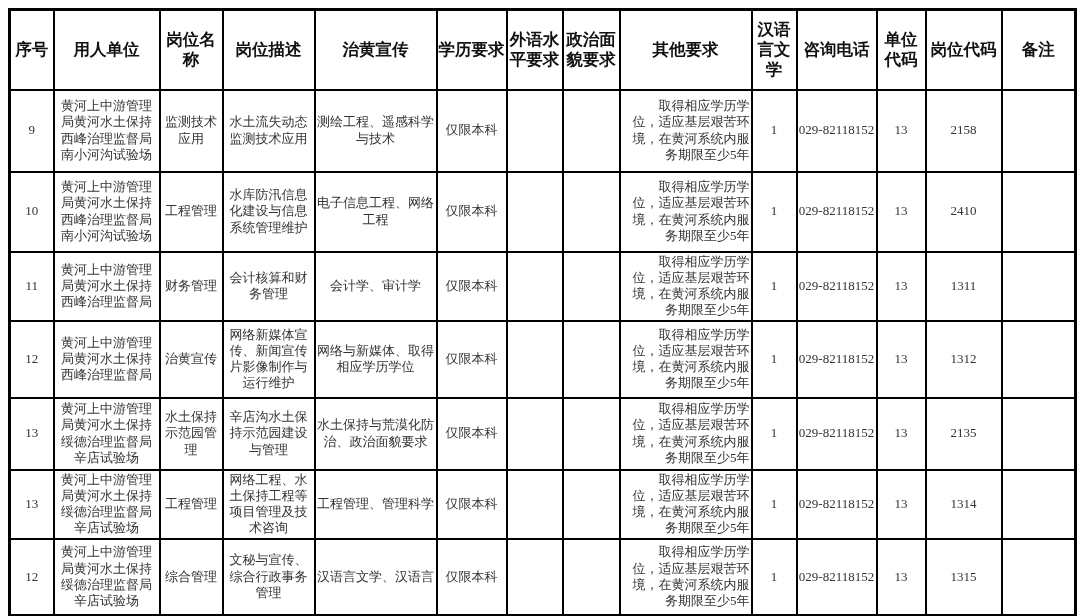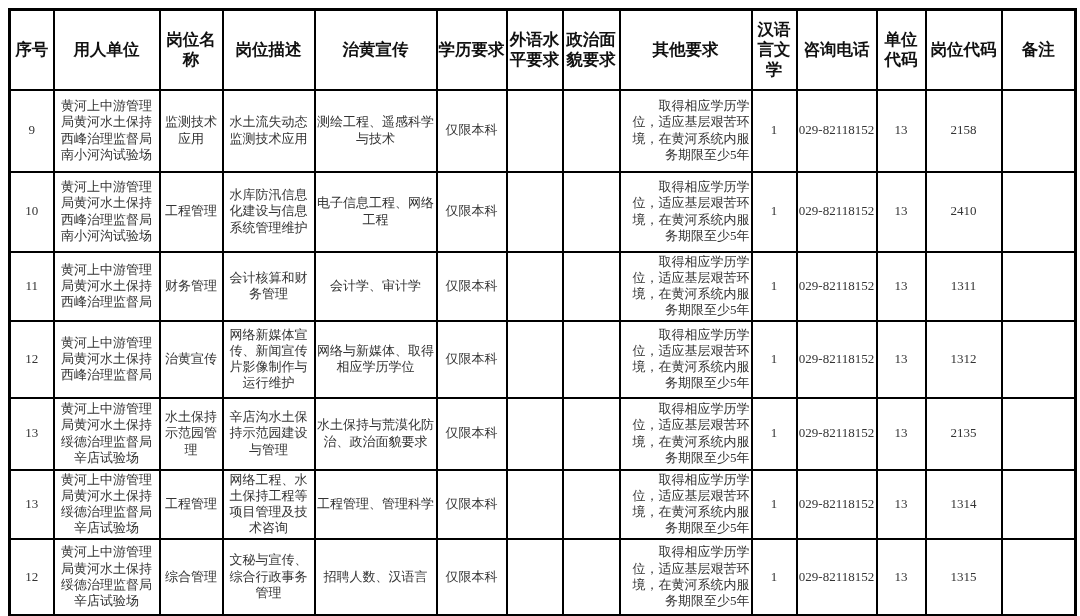--- a/index.html
+++ b/index.html
@@ -185,21 +185,21 @@
           <td>029-82118152</td>
           <td>13</td>
           <td>1314</td>
           <td></td>
         </tr>
         <tr style="height: 77px;">
           <td>12</td>
           <td>黄河上中游管理局黄河水土保持绥德治理监督局辛店试验场</td>
           <td>综合管理</td>
           <td>文秘与宣传、综合行政事务管理</td>
-          <td>招聘人数、汉语言</td>
+          <td>汉语言文学、汉语言</td>
           <td>仅限本科</td>
           <td></td>
           <td></td>
           <td class="other-req">取得相应学历学位，适应基层艰苦环境，在黄河系统内服务期限至少5年</td>
           <td>1</td>
           <td>029-82118152</td>
           <td>13</td>
           <td>1315</td>
           <td></td>
         </tr>

